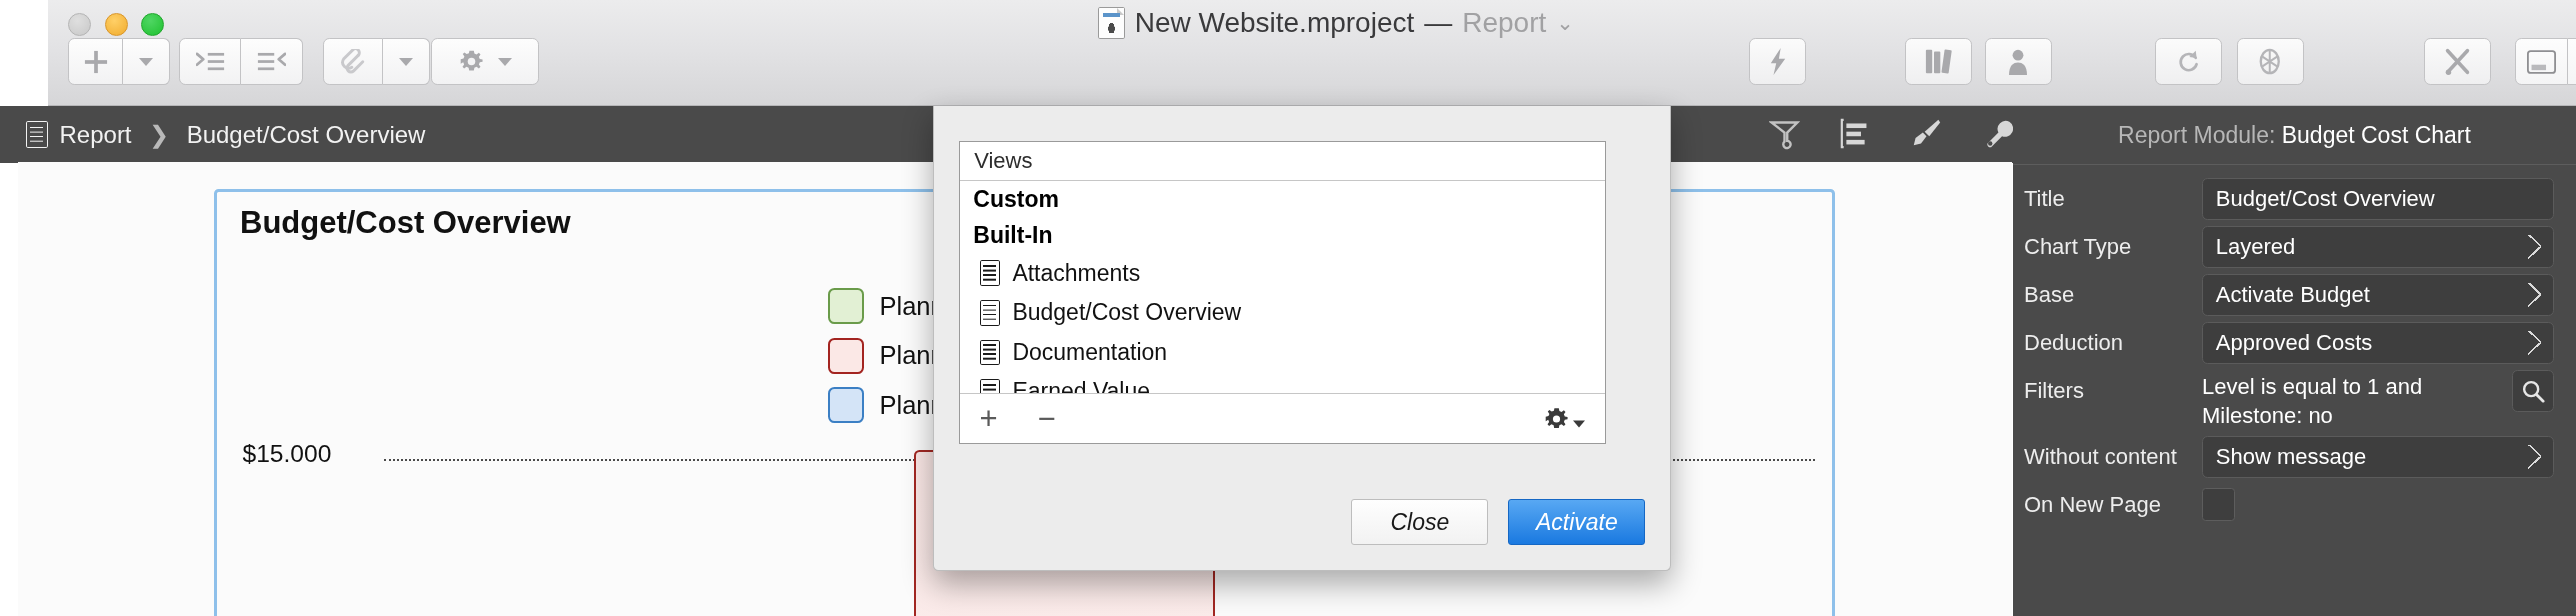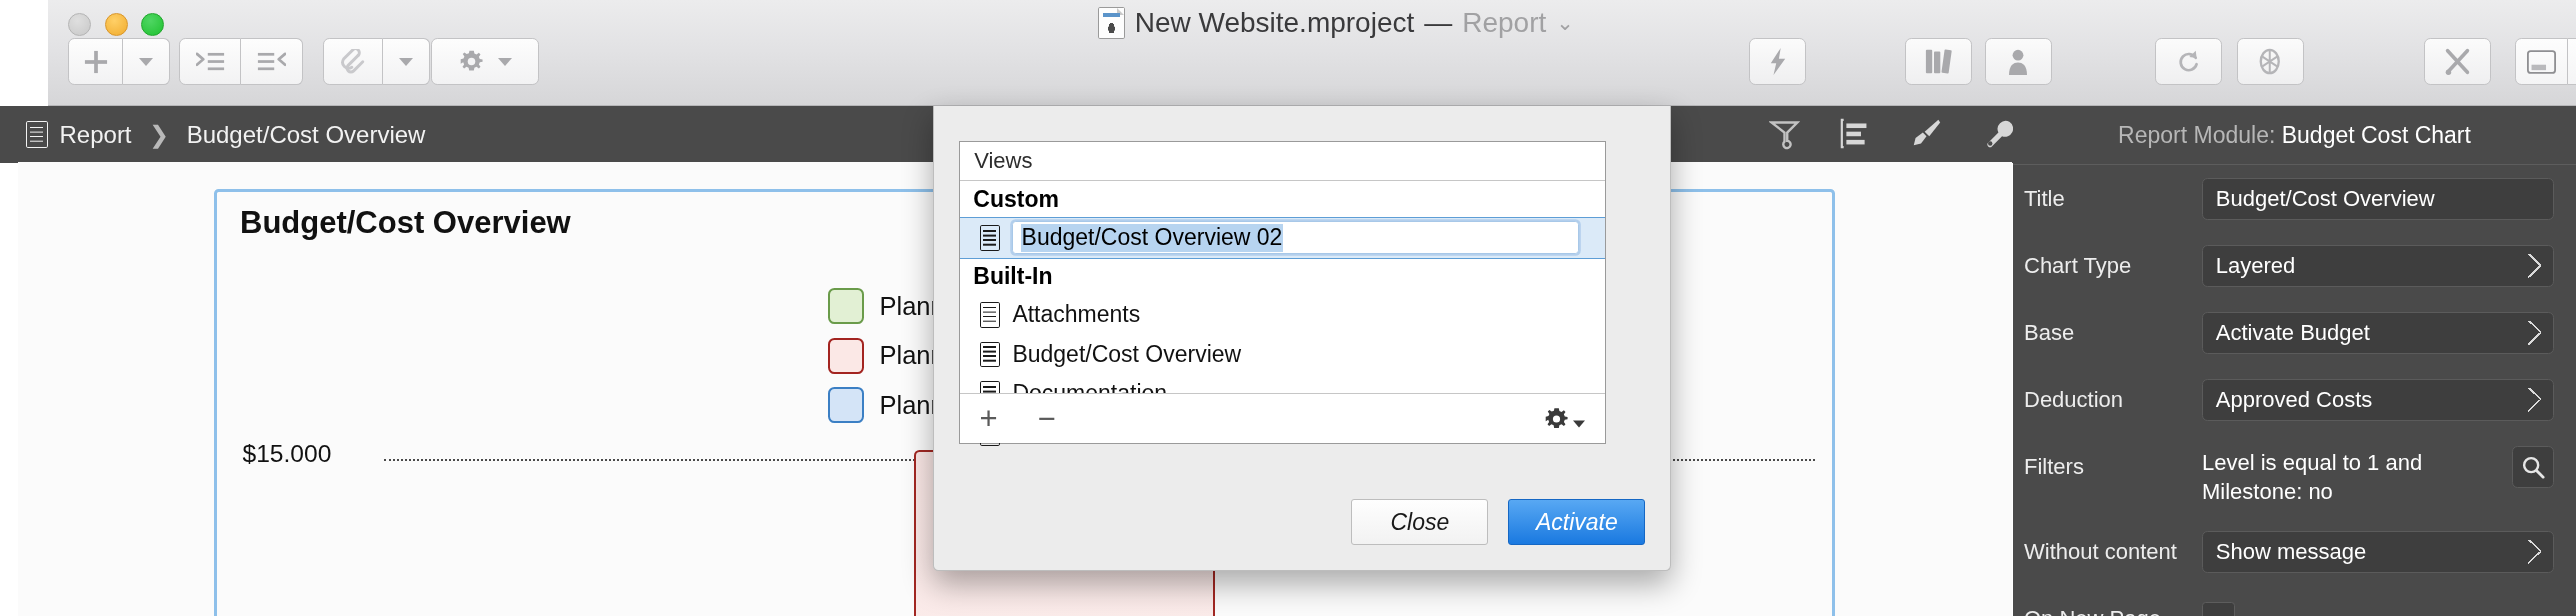--- a/index.html
+++ b/index.html
@@ -92,21 +92,21 @@
   .inspector{
     position:absolute;left:2013px;top:106px;width:563px;height:510px;
     background:#4a4a4a;color:#f0f0f0;box-sizing:border-box;
   }
   .insp-title{
     text-align:center;font-size:23px;padding:16.4px 0 14.6px;color:#fff;
     border-bottom:0.9px solid #5d5d5d;
   }
   .insp-title .lbl{color:#b7b7b7;}
   .rows{padding:12.8px 22px 0 11px;}
-  .row{display:flex;align-items:flex-start;margin-bottom:25px;min-height:40px;}
+  .row{display:flex;align-items:flex-start;margin-bottom:6px;min-height:40px;}
   .row .lab{width:178px;font-size:22px;color:#ededed;padding-top:8.2px;}
   .ctl{
     flex:1;height:42px;box-sizing:border-box;
     background:#3e3e3e;border:0.9px solid #5b5b5b;border-radius:5.5px;
     display:flex;align-items:center;padding:0 12.8px;font-size:22px;color:#fff;
     position:relative;
   }
   .ctl.popup:after{
     content:"";position:absolute;right:12px;top:50%;transform:translateY(-50%);
     width:12.8px;height:24px;
@@ -457,26 +457,20 @@
 
     </div>
   </div>
 
   <div class="sheet">
     <div class="listwrap">
       <div class="list-head">Views</div>
 
       <div class="grp">Custom</div>
 
-      <div class="litem sel">
-        <span class="fileicon"></span>
-        <span class="editfield">
-          <span class="txt">Budget/Cost Overview 02</span>
-        </span>
-      </div>
 
       <div class="grp">Built-In</div>
 
       <div class="litem">
         <span class="fileicon"></span>
         <span>Attachments</span>
       </div>
       <div class="litem">
         <span class="fileicon"></span>
         <span>Budget/Cost Overview</span>

